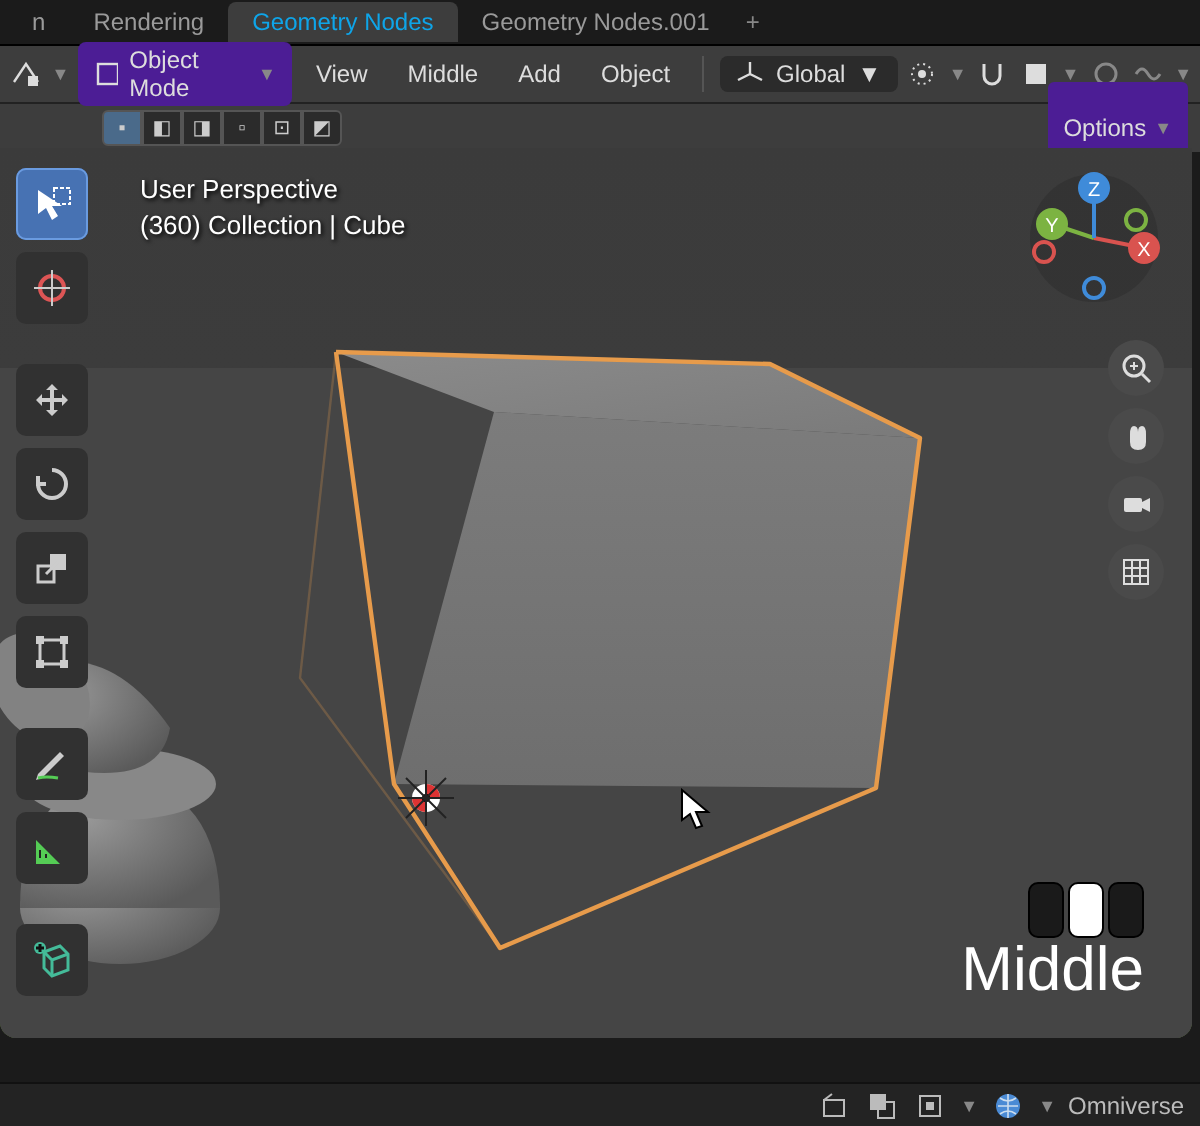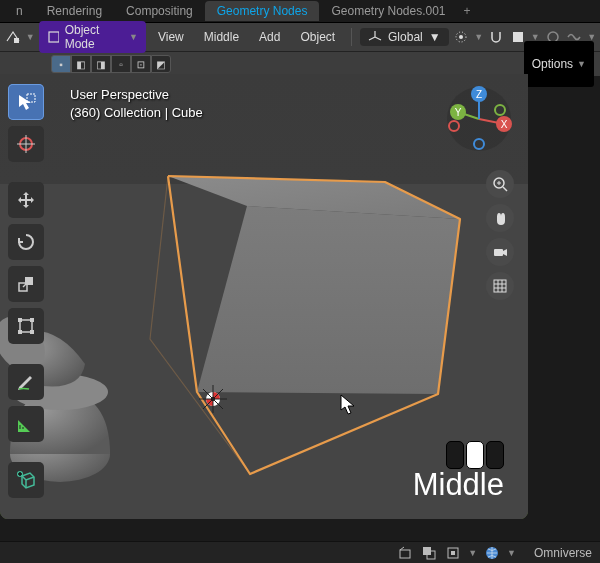--- a/index.html
+++ b/index.html
@@ -12,23 +12,23 @@
   .mode-pill{display:flex;align-items:center;background:#4c1d95;border-radius:4px;padding:2px 8px;gap:6px;color:#ddd}
   .mode-pill .chev{color:#888;font-size:9px}
   .hmenu{padding:0 8px;color:#ddd}
   .sep{width:1px;height:18px;background:#555;margin:0 4px}
   .orient-pill{display:flex;align-items:flex-start;background:#2b2b2b;border-radius:4px;padding:2px 8px;gap:6px;color:#ddd}
   .shade-row{display:flex;align-items:center;height:24px;background:#3d3d3d;padding:0 6px;gap:2px;justify-content:space-between}
   .shade-icons{display:flex;gap:0}
   .shade-icons span{width:18px;height:16px;display:flex;align-items:center;justify-content:center;border:1px solid #555;background:#2b2b2b;color:#ccc;font-size:10px}
   .shade-icons span:first-child{border-radius:3px 0 0 3px;background:#4a6a8a}
   .shade-icons span:last-child{border-radius:0 3px 3px 0}
-  .options-btn{background:#000000;border-radius:3px;padding:16px 8px;color:#ddd;display:flex;align-items:center;gap:4px}
+  .options-btn{background:#4c1d95;border-radius:3px;padding:16px 8px;color:#ddd;display:flex;align-items:center;gap:4px}
   .options-btn .chev{font-size:9px;color:#888}
-  .viewport{position:absolute;left:0;top:74px;width:528px;height:445px;background:#4d7c0f;overflow:hidden;border-radius:0 0 8px 8px;}
+  .viewport{position:absolute;left:0;top:74px;width:596px;height:445px;background:#4d7c0f;overflow:hidden;border-radius:0 0 8px 8px;}
   .persp-text{position:absolute;left:70px;top:12px;color:#fff;font-size:13px;line-height:18px;text-shadow:1px 1px 2px #000}
   .toolbar{position:absolute;left:8px;top:10px;display:flex;flex-direction:column;gap:6px}
   .tool{width:36px;height:36px;border-radius:5px;background:#313131;display:flex;align-items:center;justify-content:center;color:#ddd}
   .tool.active{background:#4772b3;color:#fff;box-shadow:0 0 0 1px #6a9be0 inset}
   .tool.spacer{background:transparent;height:8px}
   .gizmo{position:absolute;right:14px;top:10px;width:70px;height:70px}
   .nav-col{position:absolute;right:14px;top:96px;display:flex;flex-direction:column;gap:6px}
   .nav-btn{width:28px;height:28px;border-radius:50%;background:#4a4a4a;display:flex;align-items:center;justify-content:center;color:#ddd;font-size:14px}
   .middle-label{position:absolute;right:24px;bottom:16px;color:#fff;font-size:31px;font-weight:500}
   .mouse-icons{position:absolute;right:24px;bottom:50px;display:flex;gap:2px}
@@ -40,21 +40,20 @@
   .chev{display:inline-block}
   .cursor-img{position:absolute;left:340px;top:320px;pointer-events:none}
   .scene-svg{position:absolute;left:0;top:0}
 </style>
 </head>
 <body>
 
 <div class="tabs">
   <div class="tab">n</div>
   <div class="tab">Rendering</div>
-  <div class="tab">Compositing</div>
   <div class="tab active">Geometry Nodes</div>
   <div class="tab">Geometry Nodes.001</div>
   <div class="tab add">+</div>
 </div>
 
 <div class="header">
   <div class="hicon">
     <svg width="16" height="16" viewBox="0 0 16 16">
         <path d="M2 12 L8 3 L14 12" stroke="#ddd" stroke-width="1.2" fill="none"></path>
         <rect x="9" y="9" width="5" height="5" fill="#ddd"></rect>
@@ -345,14 +344,14 @@
       </svg>
   </div>
   <span class="chev" style="font-size:9px;color:#888">▼</span>
   <div class="ficon blue">
     <svg width="14" height="14">
         <circle cx="7" cy="7" r="6"></circle>
         <path d="M2 7 h10 M7 1 v12 M3 3 Q7 6 11 3 M3 11 Q7 8 11 11" stroke="#cde" fill="none" stroke-width="0.8"></path>
       </svg>
   </div>
   <span class="chev" style="font-size:9px;color:#888">▼</span>
-  <span style="margin-left:12px">Omniverse</span>
+  <span style="margin-left:0">Omniverse</span>
 </div>
 
 </body></html>

